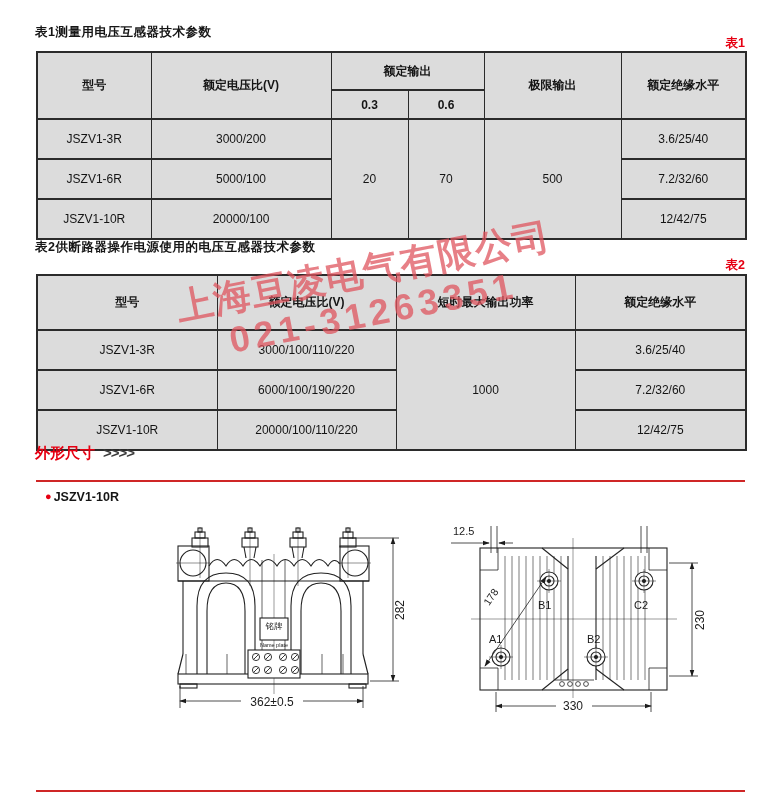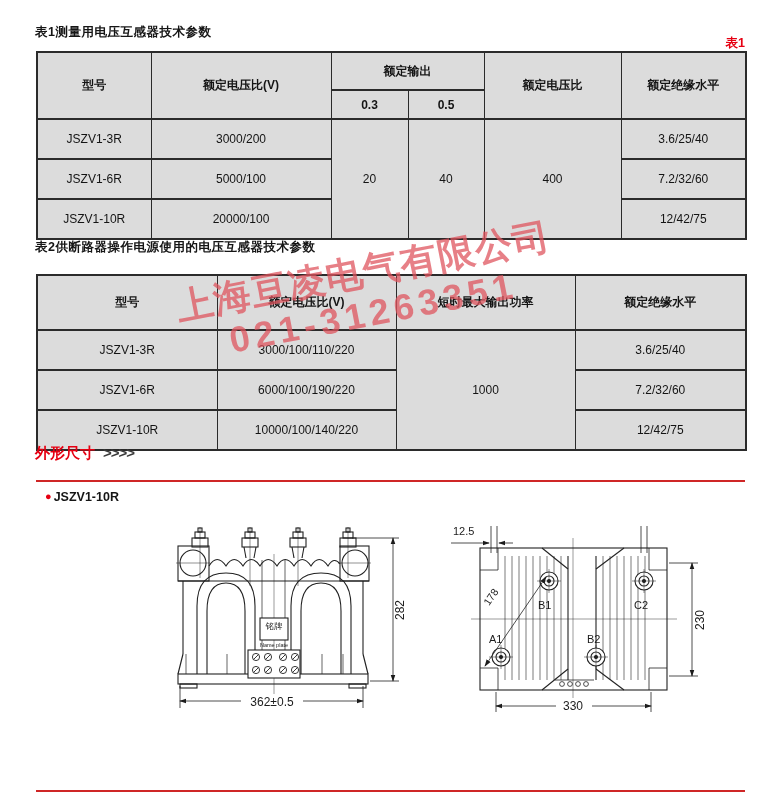--- a/index.html
+++ b/index.html
@@ -52,49 +52,50 @@
         <col style="width:77px">
       <col style="width:76px">
         <col style="width:137px">
         <col style="width:125px">
     </colgroup>
     <tbody>
       <tr>
         <td class="h" rowspan="2" style="height:63px">型号</td>
         <td class="h" rowspan="2">额定电压比(V)</td>
         <td class="h" colspan="2" style="height:36px">额定输出</td>
-        <td class="h" rowspan="2">额定电压比</td>
+        <td class="h" rowspan="2">极限输出</td>
         <td class="h" rowspan="2">额定绝缘水平</td>
       </tr>
       <tr>
         <td class="h" style="height:27px">0.3</td>
-        <td class="h">0.5</td>
+        <td class="h">0.6</td>
       </tr>
       <tr>
         <td style="height:38px">JSZV1-3R</td>
         <td>3000/200</td>
         <td rowspan="3">20</td>
-        <td rowspan="3">40</td>
-        <td rowspan="3">400</td>
+        <td rowspan="3">70</td>
+        <td rowspan="3">500</td>
         <td>3.6/25/40</td>
       </tr>
       <tr>
         <td style="height:38px">JSZV1-6R</td>
         <td>5000/100</td>
         <td>7.2/32/60</td>
       </tr>
       <tr>
         <td style="height:38px">JSZV1-10R</td>
         <td>20000/100</td>
         <td>12/42/75</td>
       </tr>
     </tbody>
   </table>
 
   <div class="tbl-title" style="top:239px">表2供断路器操作电源使用的电压互感器技术参数</div>
+  <div class="tbl-tag" style="top:257px">表2</div>
 
   <table class="t" style="top:274px">
     <colgroup>
       <col style="width:180px">
         <col style="width:179px">
         <col style="width:179px">
         <col style="width:171px">
     </colgroup>
     <tbody>
       <tr>
@@ -109,21 +110,21 @@
         <td rowspan="3">1000</td>
         <td>3.6/25/40</td>
       </tr>
       <tr>
         <td style="height:38px">JSZV1-6R</td>
         <td>6000/100/190/220</td>
         <td>7.2/32/60</td>
       </tr>
       <tr>
         <td style="height:38px">JSZV1-10R</td>
-        <td>10000/100/140/220</td>
+        <td>20000/100/110/220</td>
         <td>12/42/75</td>
       </tr>
     </tbody>
   </table>
 
   <div id="watermark">
     <span id="wm-line1">上海亘凌电气有限公司</span>
     <span id="wm-line2">021-31263351</span>
   </div>
 

